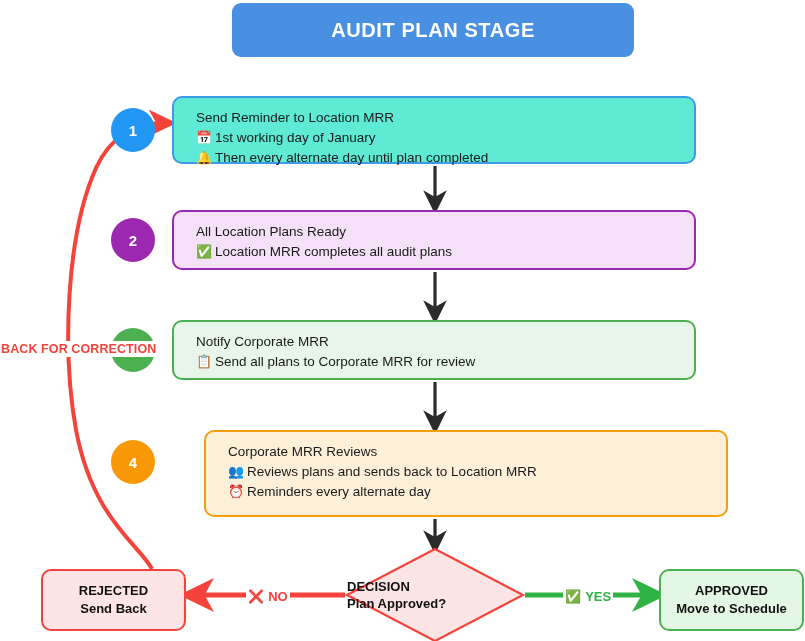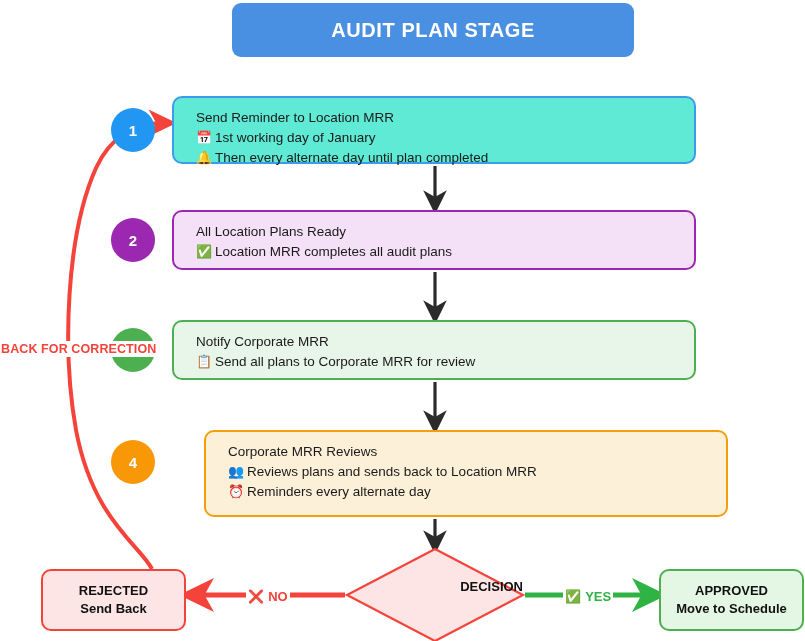--- a/index.html
+++ b/index.html
@@ -109,21 +109,21 @@
     letter-spacing: 0.1px;
     padding: 1px 1px;
     white-space: nowrap;
     z-index: 9;
   }
   .diamond-text {
     position: absolute;
     left: 347px;
     top: 578px;
     width: 176px;
-    text-align: right;
+    text-align: left;
     font-size: 13px;
     font-weight: bold;
     color: #111;
     line-height: 17px;
     z-index: 6;
   }
 
   
   .terminal {
     position: absolute;
@@ -249,20 +249,21 @@
       <span class="em">👥</span><span>Reviews plans and sends back to Location MRR</span>
     </div>
     <div class="step-line">
       <span class="em">⏰</span><span>Reminders every alternate day</span>
     </div>
   </div>
   <div class="step-circle c4">4</div>
 
   <div class="diamond-text">
     <div>DECISION</div>
+    <div>Plan Approved?</div>
   </div>
 
   <div class="branch-label label-no">
     <span class="mark">❌</span>
     <span>NO</span>
   </div>
   <div class="branch-label label-yes">
     <span class="mark">✅</span>
     <span>YES</span>
   </div>

